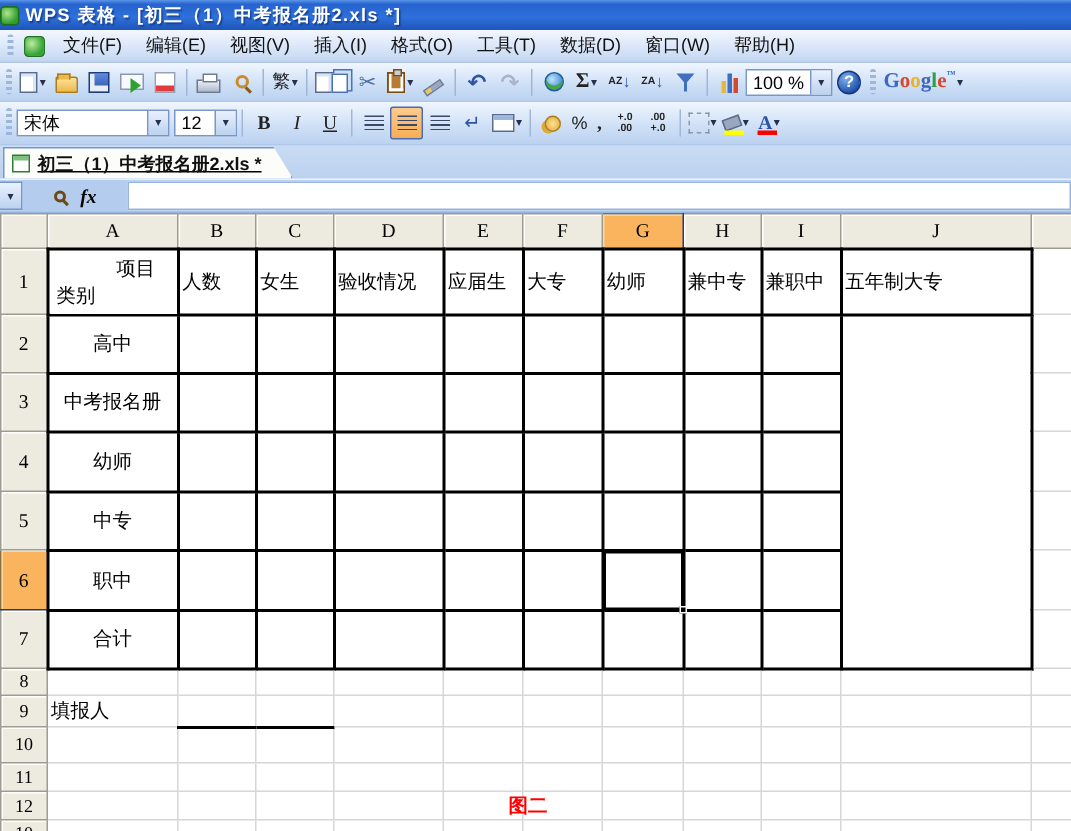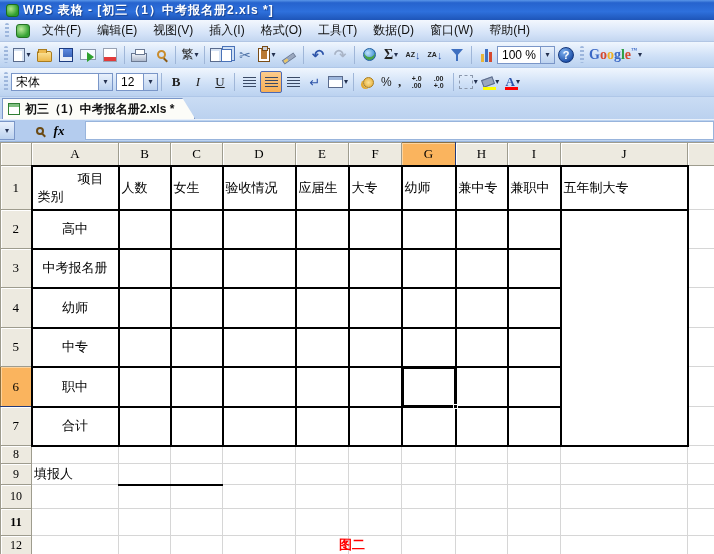--- a/index.html
+++ b/index.html
@@ -1,20 +1,20 @@
 <!DOCTYPE html>
 <html><head>
 <meta charset="utf-8">
 <style>
   * { margin:0; padding:0; box-sizing:border-box; }
   html,body { font-family:"Liberation Sans","DejaVu Sans",sans-serif; }
   .win { position:relative; width:714px; height:554px; overflow:hidden; background:#C8DAF4; }
 
   
-  .titlebar { height:20px; display:flex; align-items:center; gap:4px; padding:0 6px;
+  .titlebar { height:20px; display:flex; align-items:center; gap:4px; padding:0 0;
     background:linear-gradient(180deg,#5A96E8 0%,#2663CE 14%,#2E70DC 58%,#1E55B8 100%); }
   .appicon { width:13px; height:13px; border-radius:3px;
     background:radial-gradient(circle at 35% 35%,#AEE58C,#2F9E2F 70%); border:1px solid #1C6E1C; }
   .titletext { color:#fff; font-weight:bold; font-size:12px; white-space:nowrap; letter-spacing:1px;
     text-shadow:1px 1px 1px #16408F; }
 
   
   .menubar { height:22px; display:flex; align-items:center; padding:0 2px;
     background:linear-gradient(180deg,#F3F7FE,#D2E1F7 70%,#C3D6F0); border-bottom:1px solid #B2C6E4; }
   .handle { width:4px; height:70%; margin:0 3px;
@@ -103,21 +103,21 @@
   .coin { width:11px; height:11px; border-radius:50%; background:radial-gradient(#FBE297,#E3A92E);
     border:1px solid #A97C1E; box-shadow:-3px 2px 0 -1px #E3A92E; }
   .dec2 { display:flex; flex-direction:column; font-size:7px; line-height:7px; font-weight:bold; }
   .borderbox { width:14px; height:14px; border:1px dashed #8A97AC; }
   .bucket { width:12px; height:8px; background:#9AA7BE; border:1px solid #5A6B8C; transform:rotate(-20deg); }
   .colorbar { position:absolute; left:2px; bottom:2px; width:13px; height:3px; }
   .rel { position:relative; }
 
   
   .tabbar { height:23px; background:linear-gradient(180deg,#CADCF4,#BBD1EF); display:flex;
-    align-items:stretch; padding:1px 0 0 2px; border-bottom:1px solid #E9F0FA; }
+    align-items:stretch; padding:1px 0 0 2px; border-bottom:1px solid #E9F0FA;text-decoration:underline; }
   .doctab { display:flex; align-items:center; gap:5px; background:#FCFCF8; border:1px solid #7A96C8;
     border-bottom:none; padding:0 20px 0 5px; font-size:12px; font-weight:bold; color:#111;
     clip-path:polygon(0 0, calc(100% - 13px) 0, 100% 100%, 0 100%); }
   .sheeticon { width:12px; height:12px; background:#fff; border:1px solid #2E7D32;
     box-shadow:inset 0 3px 0 #7FBF7F; }
 
   
   .formulabar { height:22px; display:flex; align-items:stretch; background:#BCD3F0;
     border-bottom:1px solid #98B4DC; }
   .namebox { width:105px; background:#fff; border:1px solid #7A96C8; font-size:12px;
@@ -158,21 +158,21 @@
     pointer-events:none; }
   .fillhandle { position:absolute; right:-3px; bottom:-3px; width:5px; height:5px; background:#000;
     border:1px solid #fff; }
   .figcell { color:#FF0000; font-weight:bold; text-align:right; overflow:visible; }
   .figcell span { position:relative; left:17px; white-space:nowrap; }
   tr.hr td { height:23px; }
   tr.r1 td { height:44px; }
   tr.r2 td { height:39px; } tr.r3 td { height:39px; } tr.r4 td { height:40px; }
   tr.r5 td { height:39px; } tr.r6 td { height:40px; } tr.r7 td { height:39px; }
   tr.r8 td { height:18px; font-size:11px; } tr.r9 td { height:21px; }
-  tr.r10 td { height:24px; } tr.r11 td { height:27px;font-weight:bold; } tr.r12 td { height:19px; }
+  tr.r10 td { height:24px; } tr.r11 td { height:19px; } tr.r12 td { height:19px; }
   tr.r13 td { height:17px; }
   tr.small td.rh { font-size:12px; }
 </style>
 </head>
 <body>
 
 <div class="win">
 
   <div class="titlebar">
     <span class="appicon"></span>

